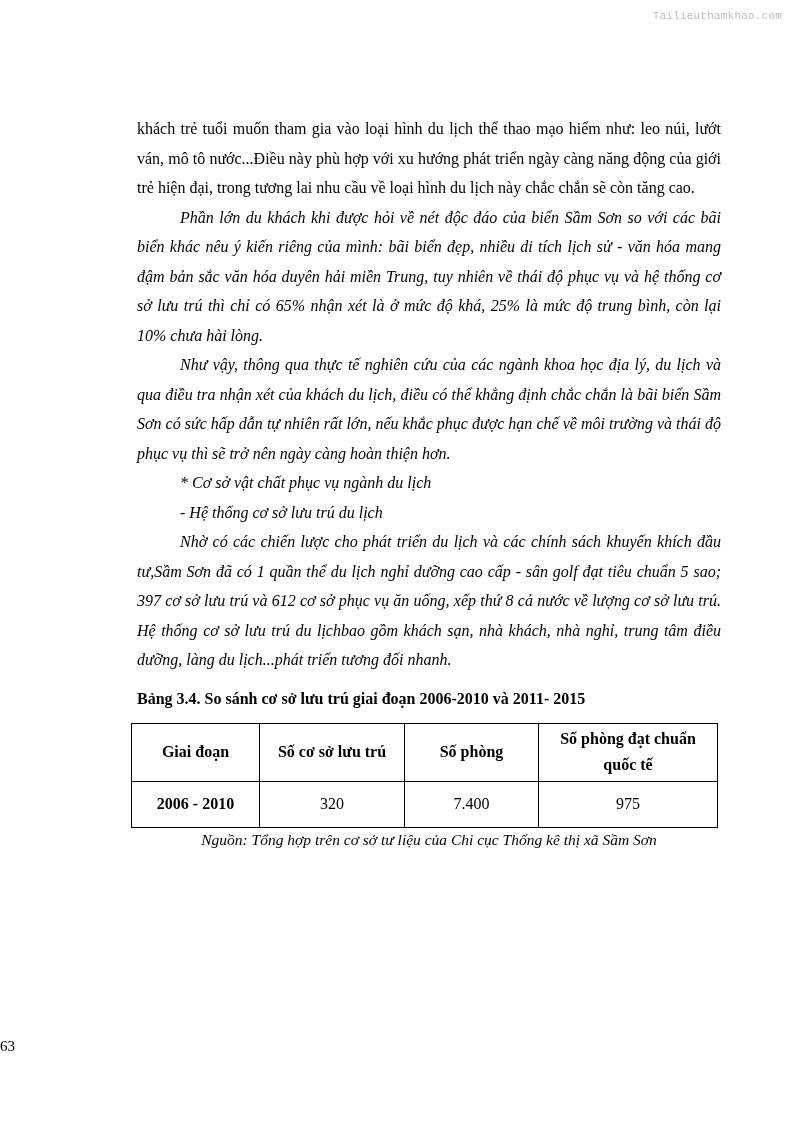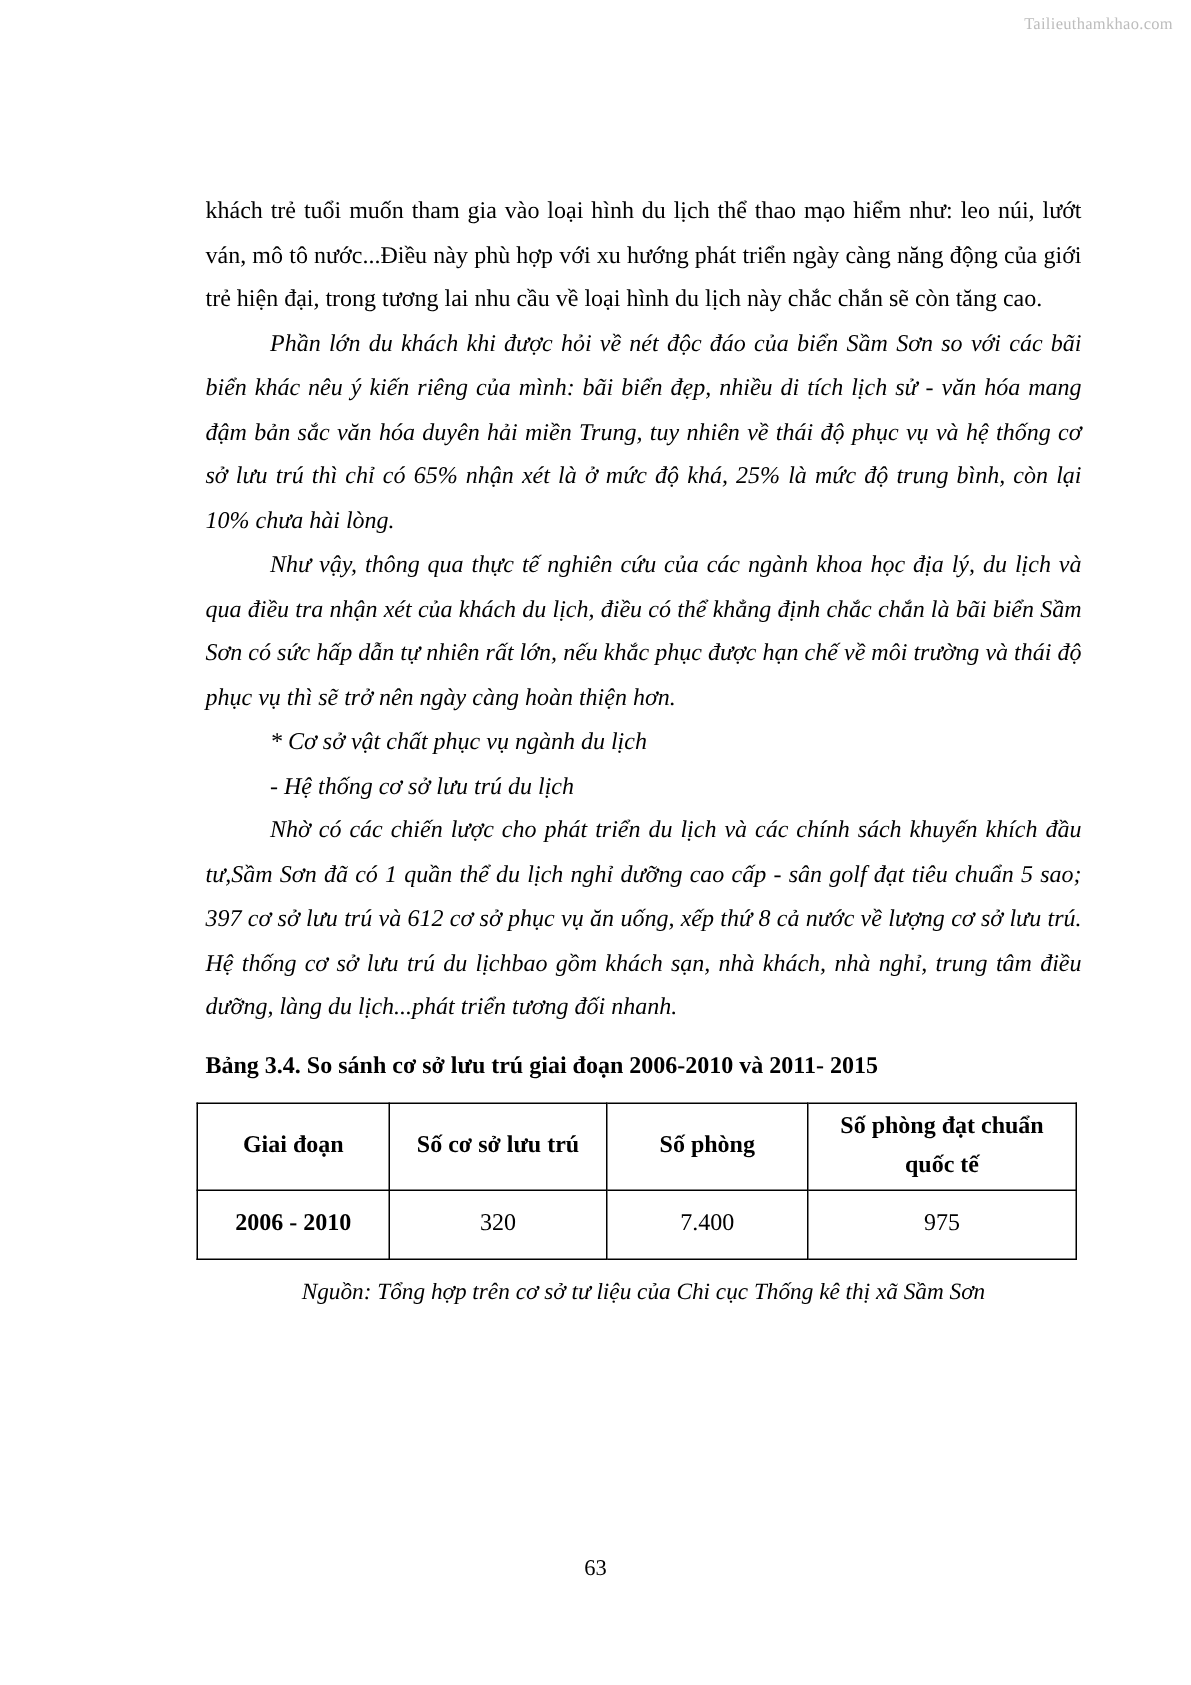--- a/index.html
+++ b/index.html
@@ -8,29 +8,29 @@
     background: #ffffff;
     font-family: "Liberation Serif", serif;
     color: #000000;
     position: relative;
     overflow: hidden;
   }
   .watermark {
     position: absolute;
     top: 10px;
     right: 12px;
-    font-family: Liberation Serif, serif;
+    font-family: Liberation Mono, monospace;
     font-size: 11px;
     color: #bdbdbd;
     letter-spacing: 0.2px;
     text-align: center;
   }
   .content {
     position: absolute;
-    top: 126px;
+    top: 114px;
     left: 137px;
     width: 584px;
   }
   p.body-text {
     font-size: 16px;
     line-height: 29.5px;
     text-align: justify;
   }
   p.indent { text-indent: 43px; font-style: italic; }
   .italic { font-style: italic; }
@@ -65,29 +65,28 @@
   table.data-table td { height: 46px; }
   table.data-table td.row-label { font-weight: bold; }
   .col-1 { width: 128px; }
   .col-2 { width: 145px; }
   .col-3 { width: 134px; }
   .col-4 { width: 179px; }
   .source-line {
     font-size: 15.5px;
     font-style: italic;
     text-align: center;
-    margin-top: 10px;
     line-height: 24px;
   }
   .page-number {
     position: absolute;
     bottom: 68px;
     left: 0;
     width: 794px;
-    text-align: center;
+    text-align: left;
     font-size: 15px;
   }
 </style>
 </head>
 <body>
 
 <div class="page">
 
   <div class="watermark">Tailieuthamkhao.com</div>
 

